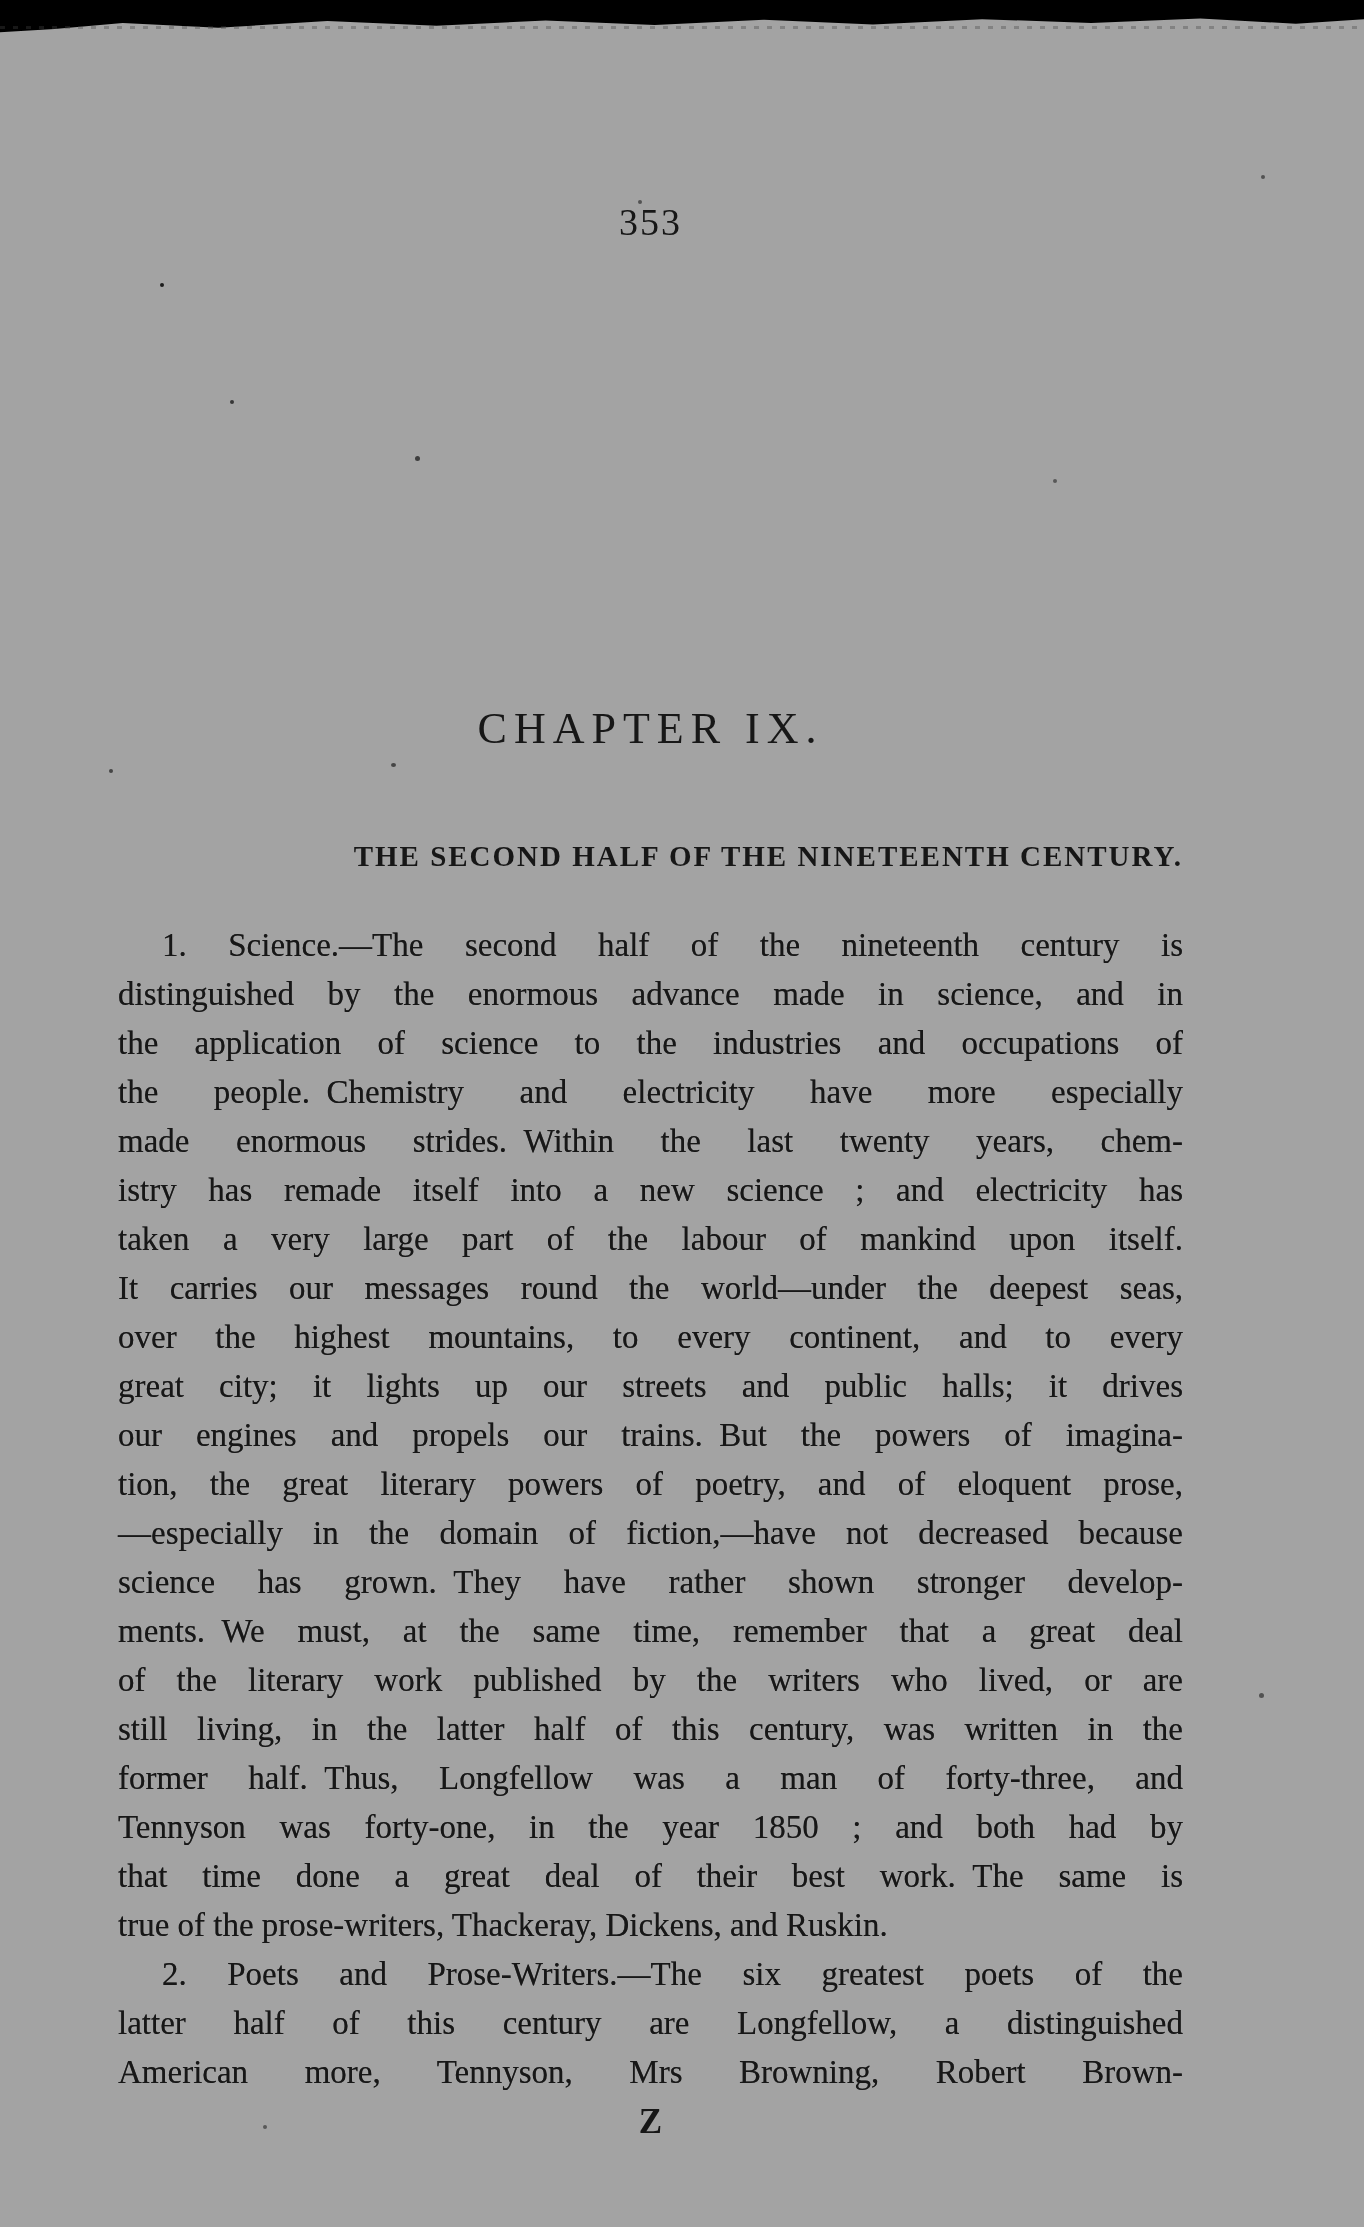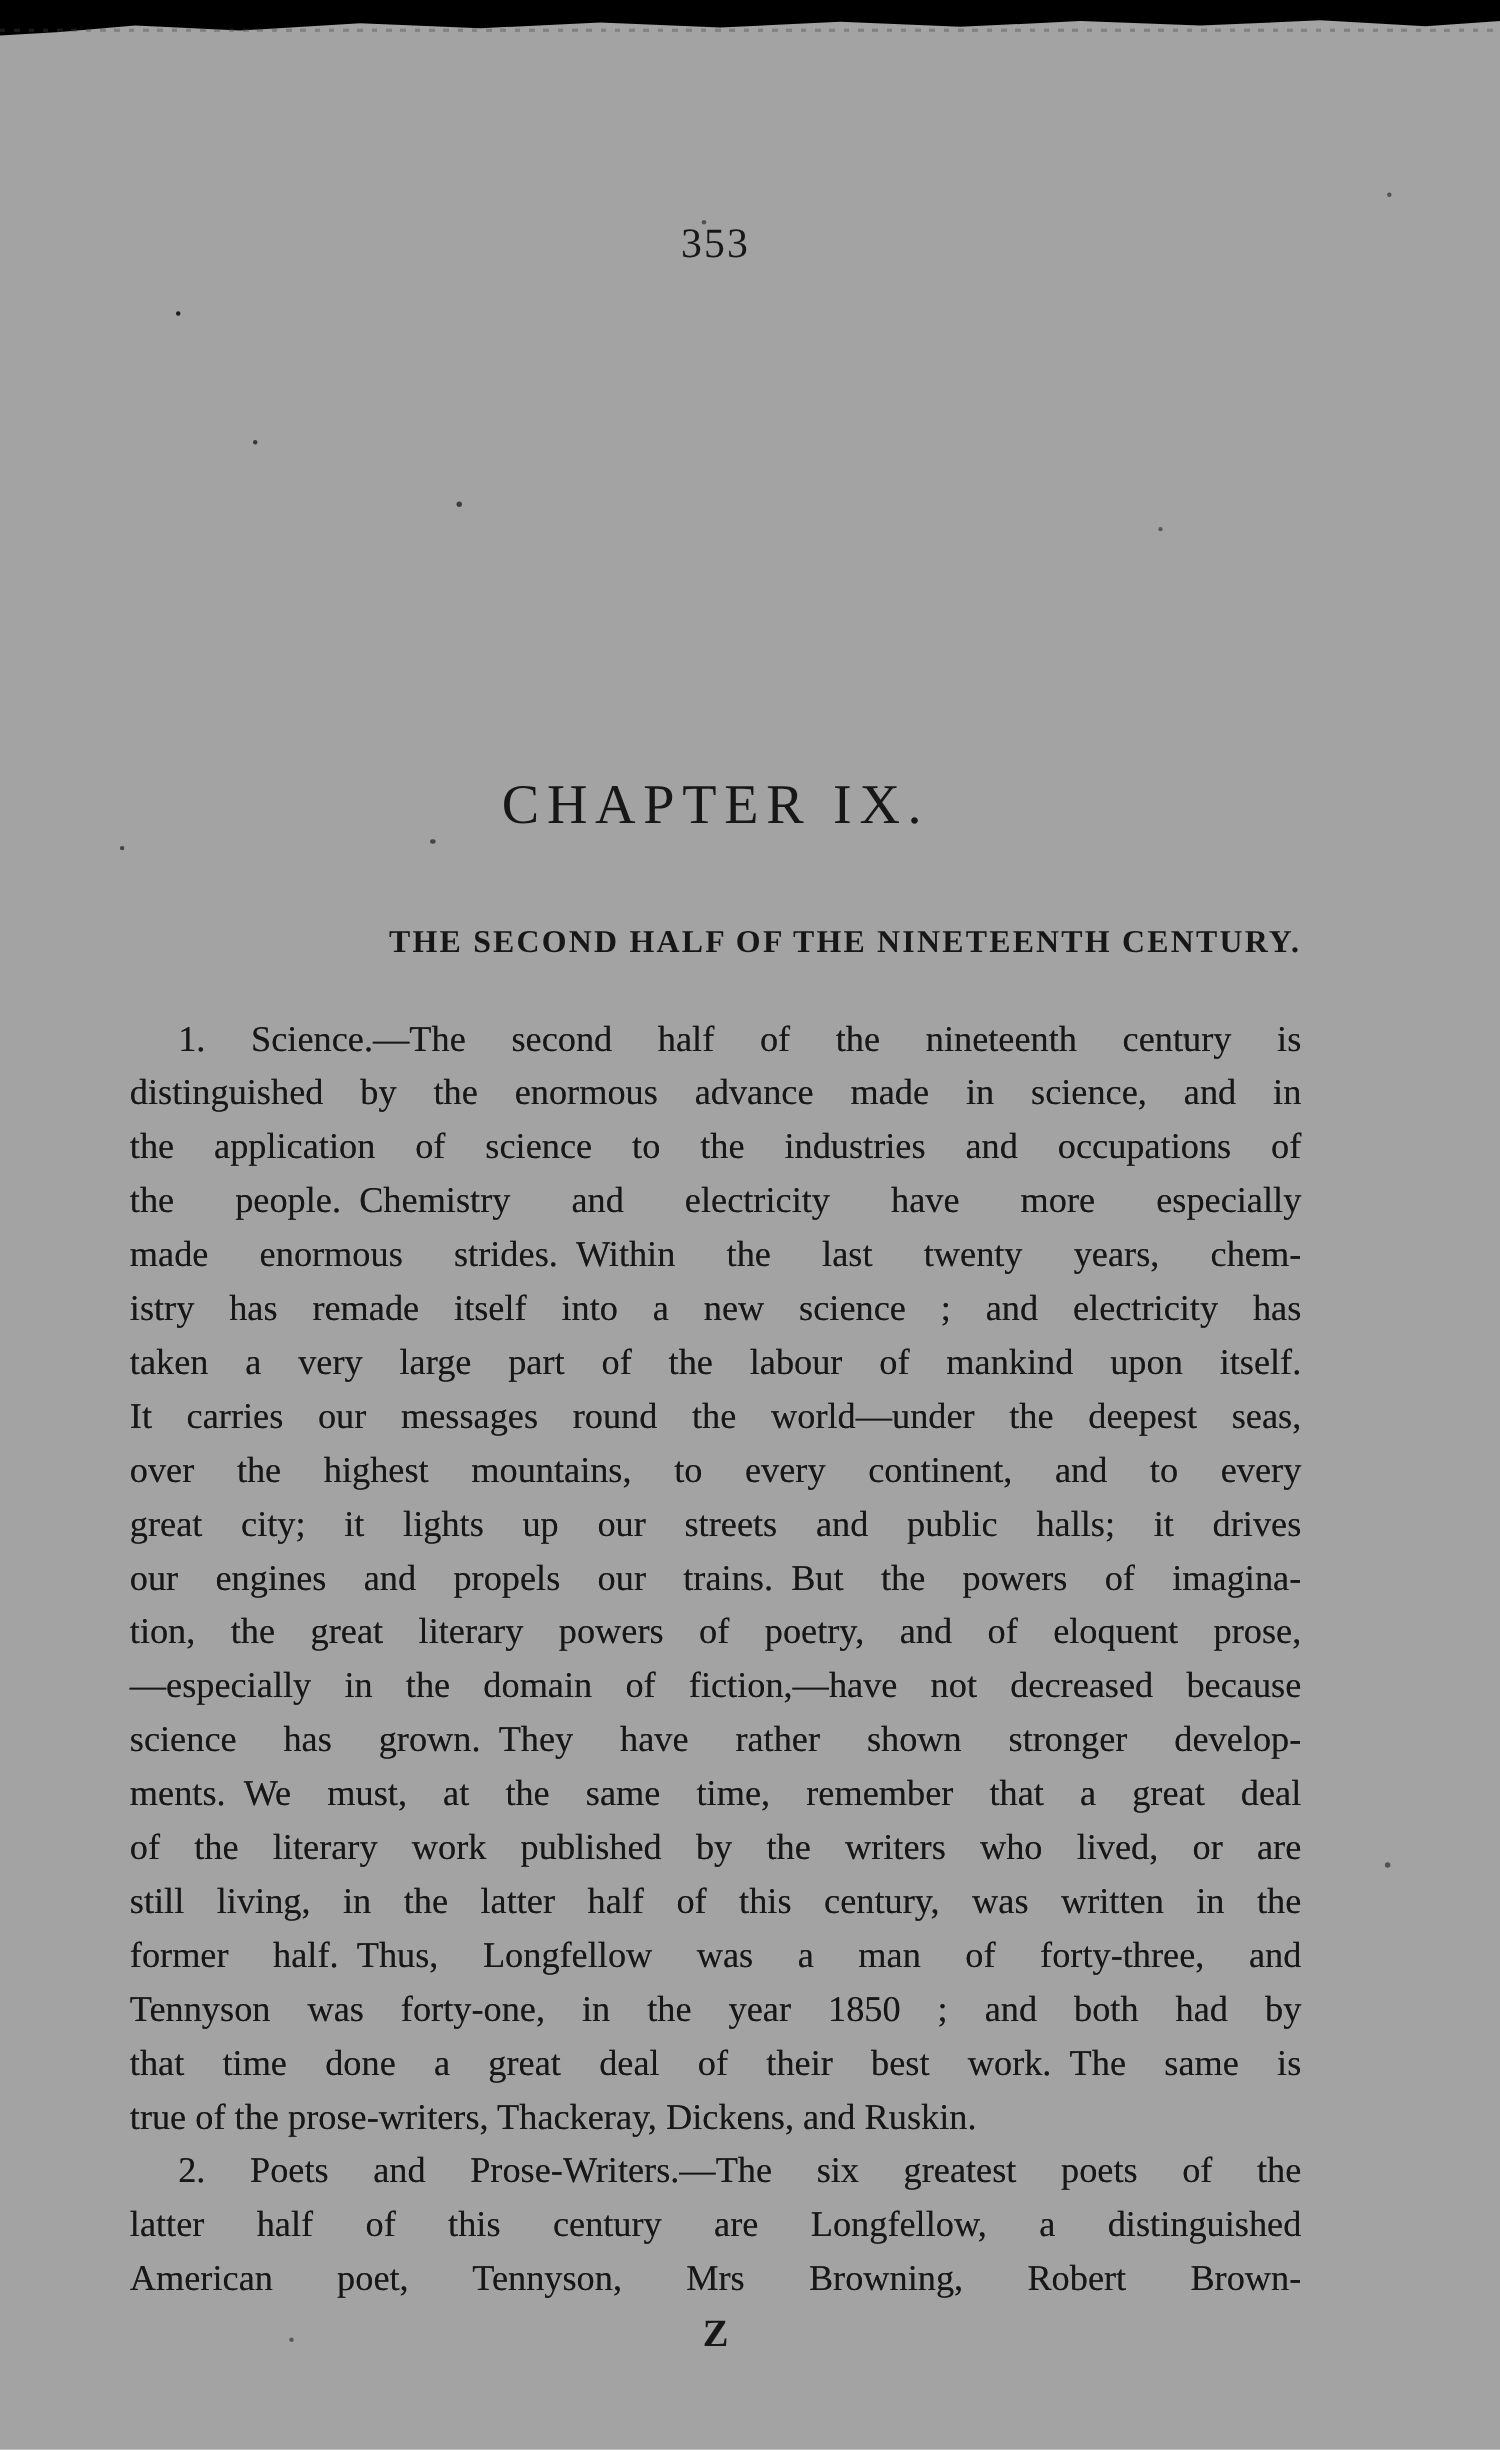--- a/index.html
+++ b/index.html
@@ -28,21 +28,21 @@
   }
 
   .speck { position: absolute; background: #1c1c1c; border-radius: 50%; }
 
   .page-number {
     position: absolute; top: 200px; left: 118px; width: 1065px;
     text-align: center; font-size: 38px; letter-spacing: 2px;
   }
   .chapter {
     position: absolute; top: 703px; left: 118px; width: 1065px; margin: 0;
-    text-align: center; font-weight: normal; font-size: 51px; letter-spacing: 7px;
+    text-align: center; font-weight: normal; font-size: 44px; letter-spacing: 7px;
   }
   .section {
     position: absolute; top: 840px; left: 118px; width: 1065px; margin: 0;
     text-align: right; font-weight: bold; font-size: 29px; letter-spacing: 2px;
   }
   .body-text {
     position: absolute; top: 921px; left: 118px; width: 1065px;
     font-size: 33px; line-height: 49px;
     text-shadow: 0 0 0.5px rgba(0,0,0,0.55);
   }
@@ -104,18 +104,18 @@
       <div class="line"><span>science has grown. They have rather shown stronger develop-</span></div>
       <div class="line"><span>ments. We must, at the same time, remember that a great deal</span></div>
       <div class="line"><span>of the literary work published by the writers who lived, or are</span></div>
       <div class="line"><span>still living, in the latter half of this century, was written in the</span></div>
       <div class="line"><span>former half. Thus, Longfellow was a man of forty-three, and</span></div>
       <div class="line"><span>Tennyson was forty-one, in the year 1850 ; and both had by</span></div>
       <div class="line"><span>that time done a great deal of their best work. The same is</span></div>
       <div class="line short"><span>true of the prose-writers, Thackeray, Dickens, and Ruskin.</span></div>
       <div class="line indent"><span class="bold">2. Poets and Prose-Writers.</span><span>—The six greatest poets of the</span></div>
       <div class="line"><span>latter half of this century are </span><span class="bold">Longfellow,</span><span> a distinguished</span></div>
-      <div class="line"><span>American poet, </span><span class="bold">Tennyson, Mrs Browning, Robert Brown-</span></div>
+      <div class="line"><span>American more, </span><span class="bold">Tennyson, Mrs Browning, Robert Brown-</span></div>
     </div>
 
   <div class="sig">Z</div>
 
 </div>
 
 </body></html>

